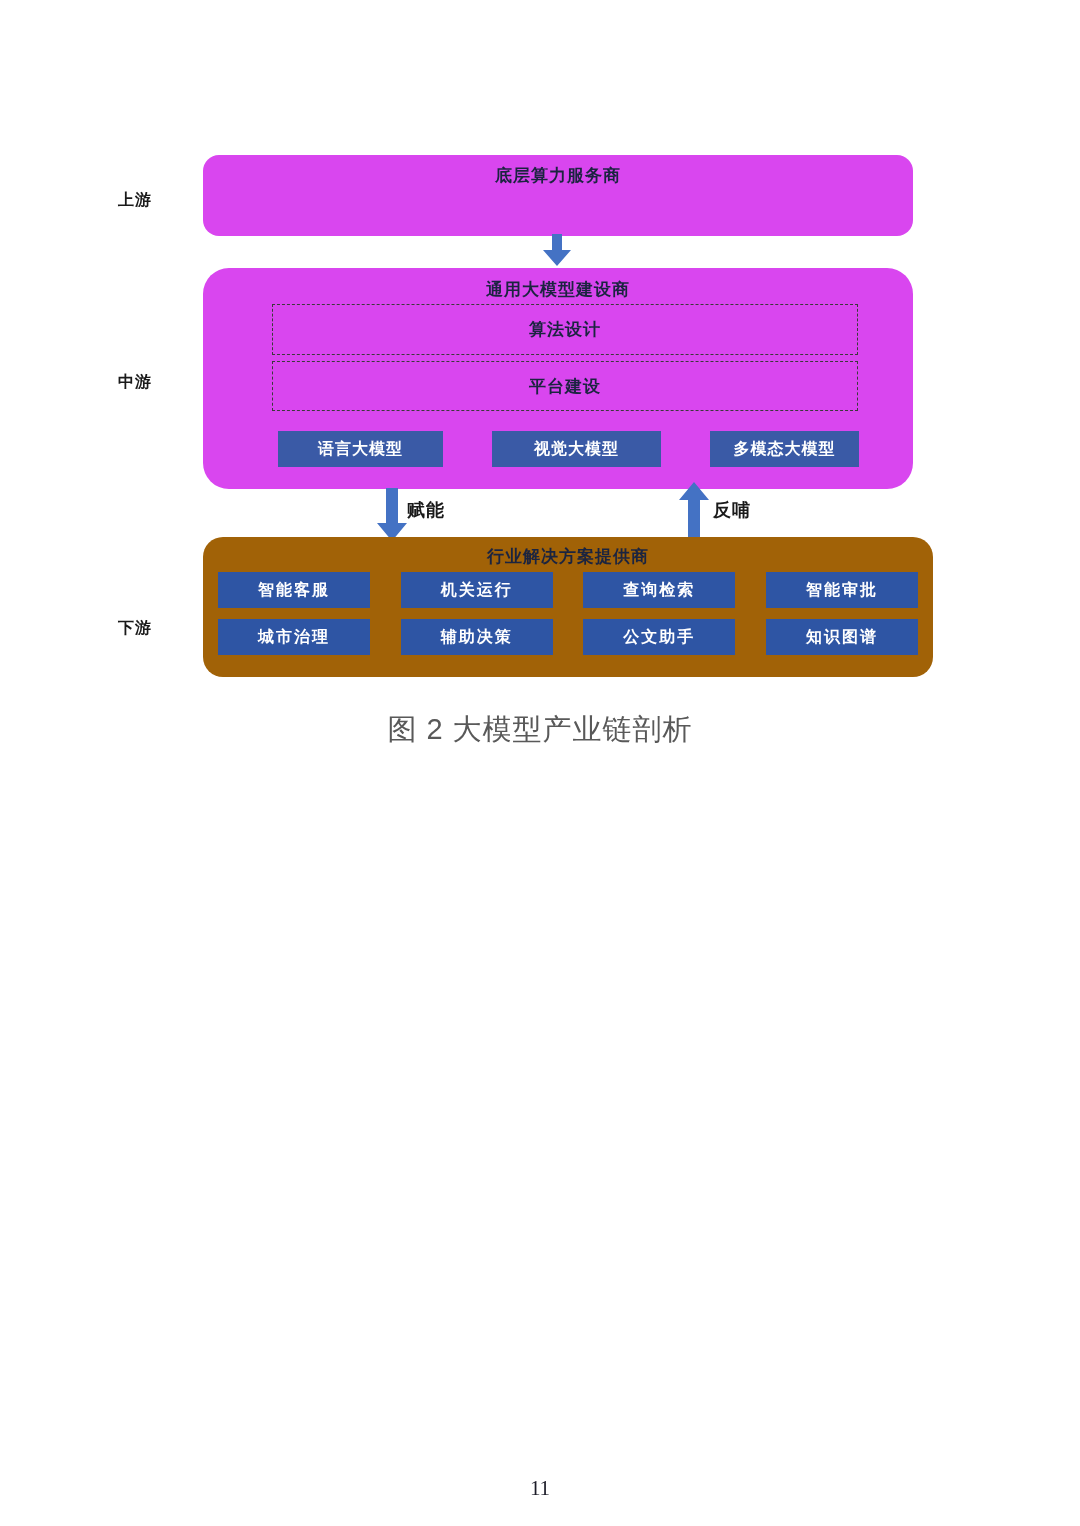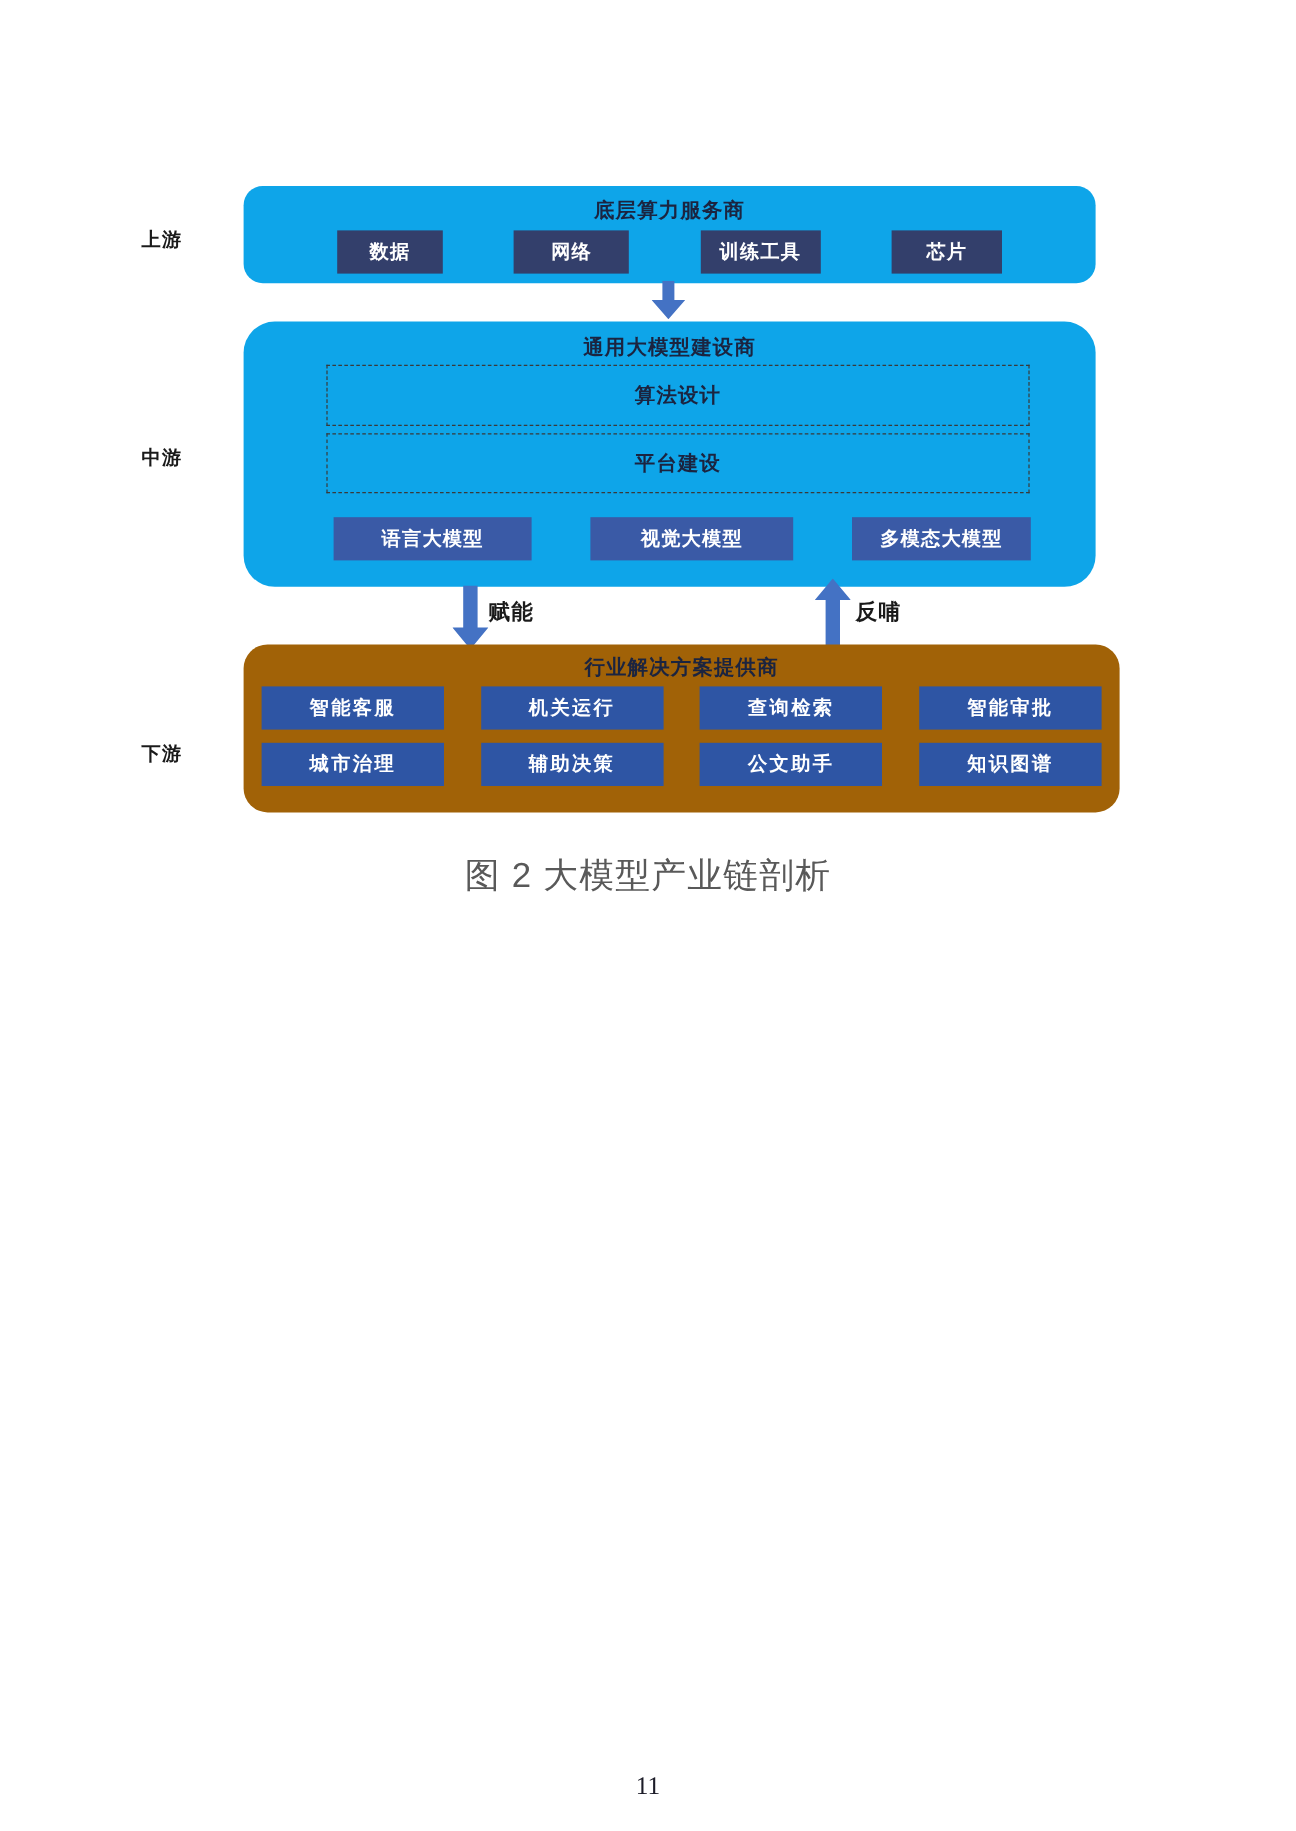--- a/index.html
+++ b/index.html
@@ -11,21 +11,21 @@
     overflow:hidden;
   }
   .row-label{
     position:absolute;left:118px;
     font-size:16px;font-weight:bold;color:#1a1a1a;
     letter-spacing:1px;
   }
   .container{
     position:absolute;left:203px;
   }
-  .c-blue{background:#0ea5e9;}
+  .c-blue{background:#d946ef;}
   .c-light{background:#a16207;}
   .container-title{
     text-align:center;font-size:17px;font-weight:bold;color:#1b2440;
     letter-spacing:1px;
   }
   .upstream{top:155px;width:710px;height:81px;border-radius:16px;}
   .upstream .container-title{padding-top:9px;}
   .upstream-row{
     position:absolute;top:37px;left:0;right:0;
     display:flex;justify-content:space-between;
@@ -98,26 +98,20 @@
 <body>
 
 <div class="page">
 
   <div class="row-label" style="top:190px;">上游</div>
   <div class="row-label" style="top:372px;">中游</div>
   <div class="row-label" style="top:618px;">下游</div>
 
   <div class="container c-blue upstream">
     <div class="container-title">底层算力服务商</div>
-    <div class="upstream-row">
-      <div class="dark-box">数据</div>
-      <div class="dark-box">网络</div>
-      <div class="dark-box">训练工具</div>
-      <div class="dark-box">芯片</div>
-    </div>
   </div>
 
   <div class="arrow" style="left:543px;top:234px;">
     <svg width="28" height="32" viewBox="0 0 28 32">
       <path d="M9 0 h10 v16 h9 L14 32 0 16 h9 z" fill="#4472C4"></path>
     </svg>
   </div>
   <div class="arrow-label" style="left:575px;top:240px;margin-top:32px;">支撑</div>
 
   <div class="container c-blue midstream">

